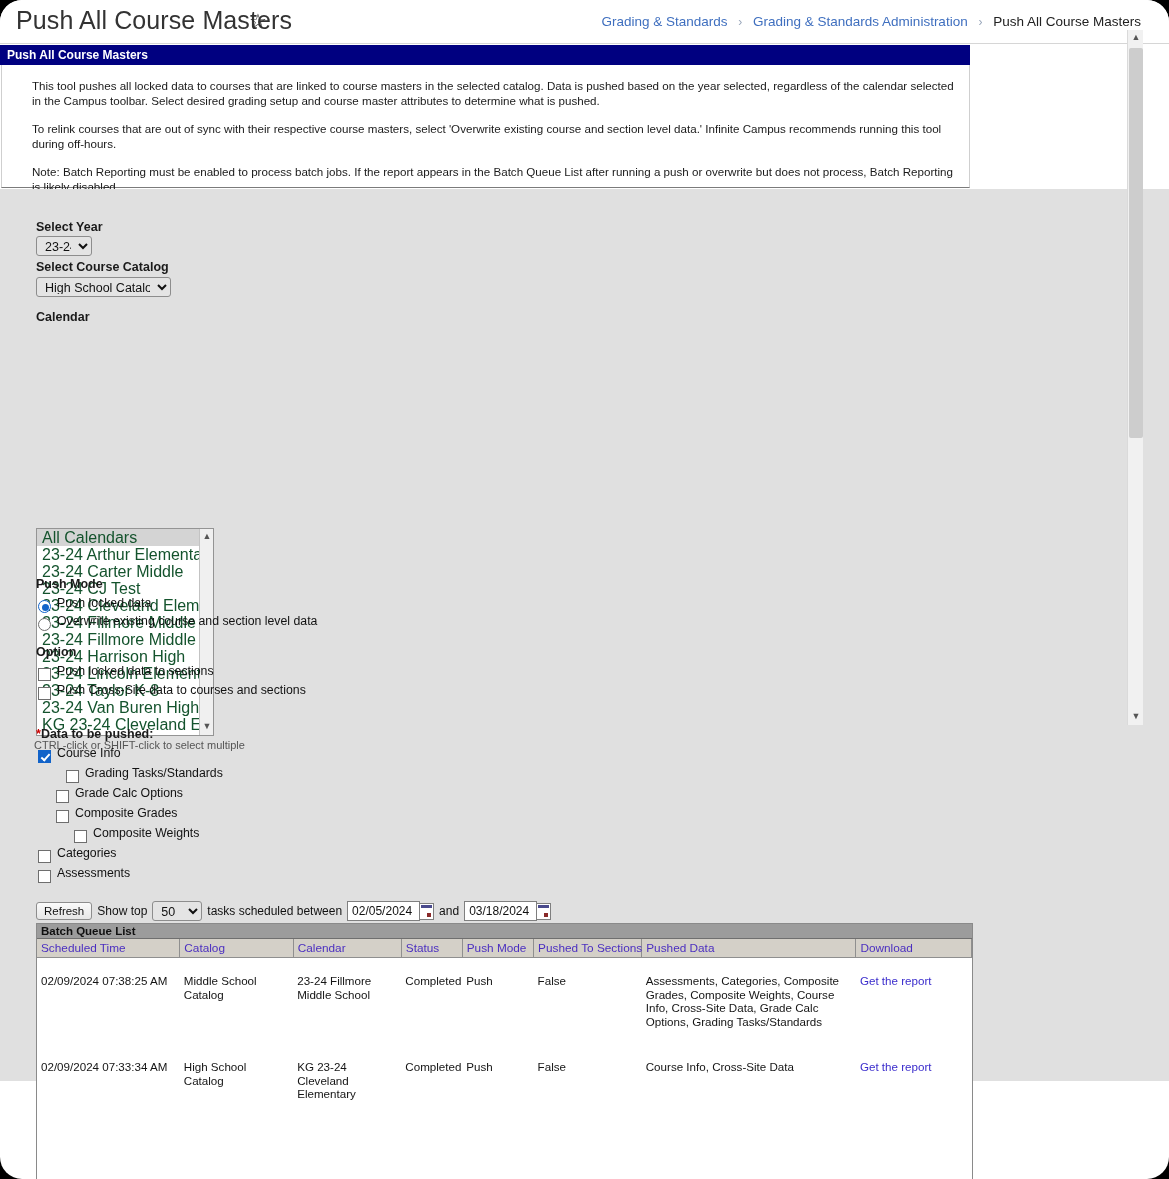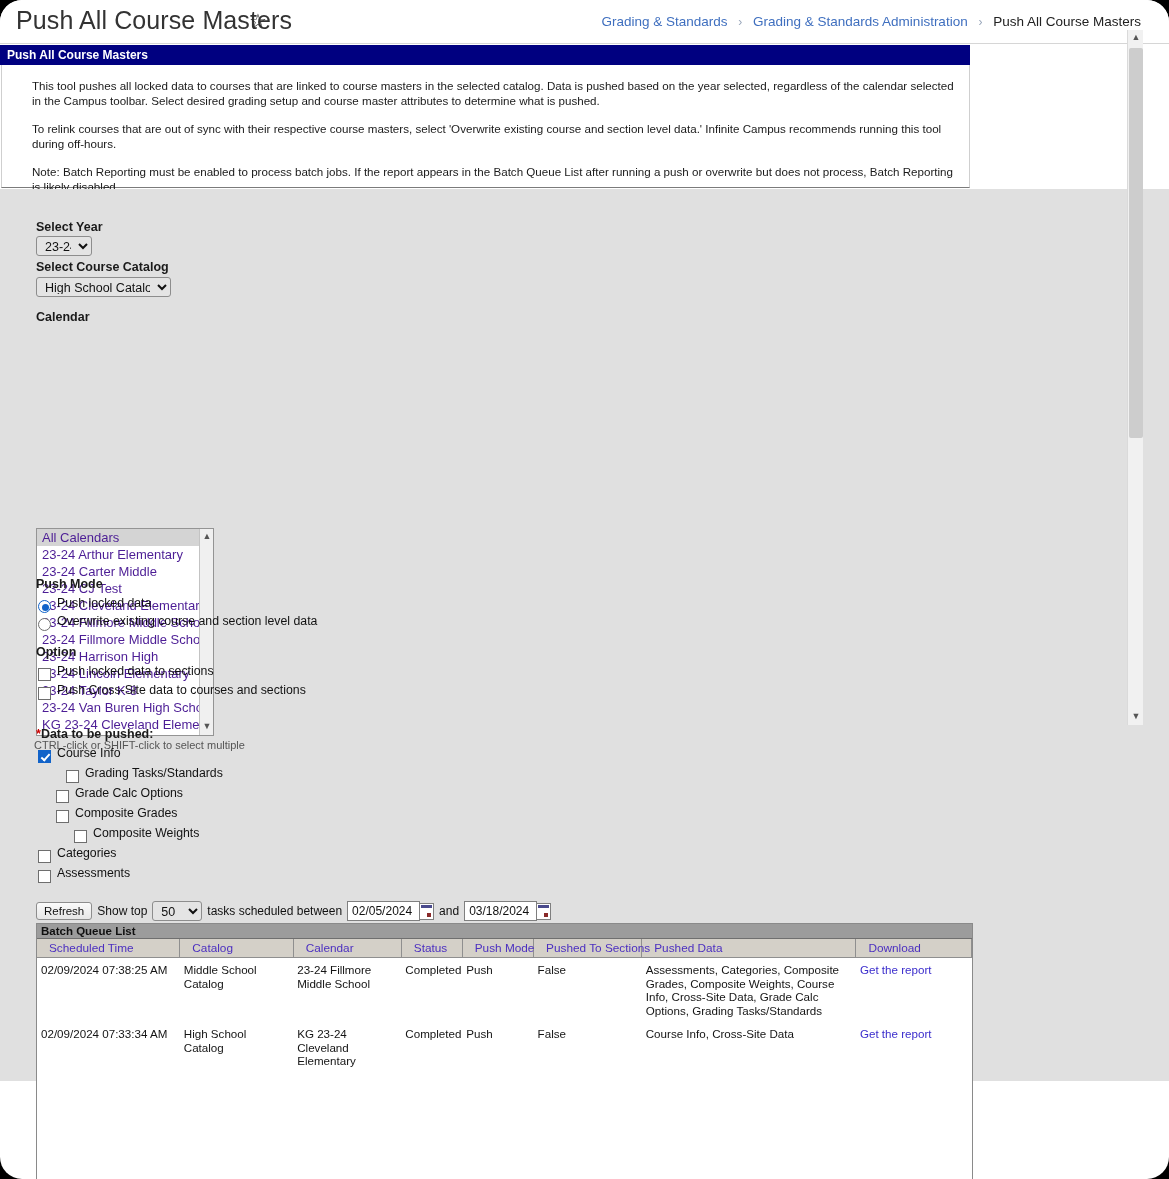--- a/index.html
+++ b/index.html
@@ -97,21 +97,21 @@
   
   #cal-box {
     position: absolute; left: 36px; top: 339px;
     width: 178px; height: 208px;
     background: #ffffff;
     border: 1px solid #949494;
     overflow: hidden;
   }
   #cal-list { position: absolute; left:0; top:0; width: 163px; }
   #cal-list .opt {
-    font-size: 13px; color: #4c1d95;
+    font-size: 16px; color: #14532d;
     padding: 1px 0 1px 5px;
     height: 17px; line-height: 15px;
     white-space: nowrap; cursor: pointer;
   }
   #cal-list .opt.selected { background: #d4d4d4; }
   #cal-scroll {
     position: absolute; right: 0; top: 0;
     width: 14px; height: 206px;
     background: #f0f0f0; border-left: 1px solid #c3c3c3;
     cursor: pointer;
@@ -194,28 +194,28 @@
   }
   #bq-caption {
     height: 15px; background: #9c9c9c; color: #101010;
     font-size: 11.5px; font-weight: bold;
     padding: 1px 0 0 4px; border-bottom: 1px solid #6f6f6f;
   }
   #bq table { border-collapse: collapse; width: 100%; table-layout: fixed; }
   #bq th {
     background: #d4d0c8; color: #4b2fc0;
     font-size: 11.8px; font-weight: normal; text-align: left;
-    padding: 2px 12px;
+    padding: 2px 4px;
     border-right: 1px solid #8f8f8f;
     border-bottom: 1px solid #8f8f8f;
     white-space: nowrap;
   }
   #bq td {
     font-size: 11.6px; color: #141414;
-    padding: 5px 4px; vertical-align: top;
+    padding: 16px 4px; vertical-align: top;
     line-height: 13.5px;
   }
   #bq td.link { color: #3a2ccc; }
   #bq td.link span { cursor: pointer; }
 
   
   #pagescroll {
     position: absolute; left: 1127px; top: 30px;
     width: 16px; height: 695px;
     background: #f1f1f1;

